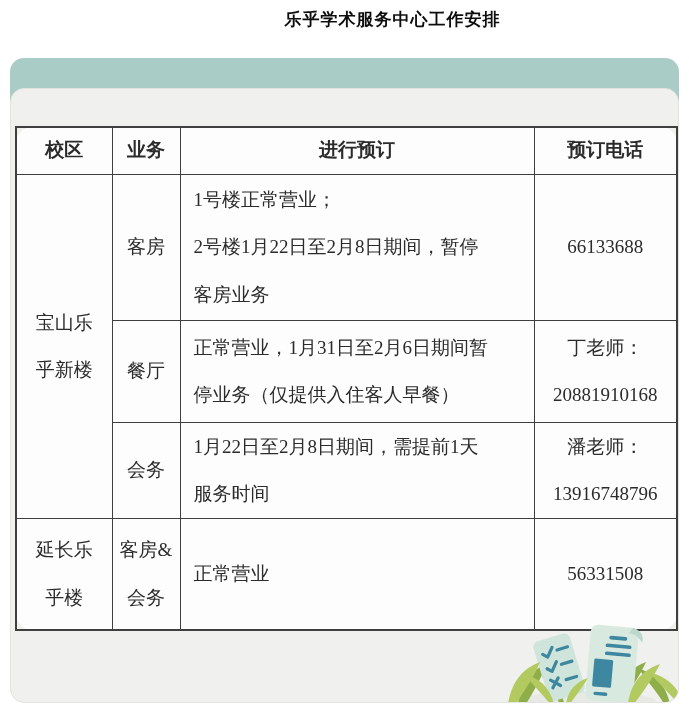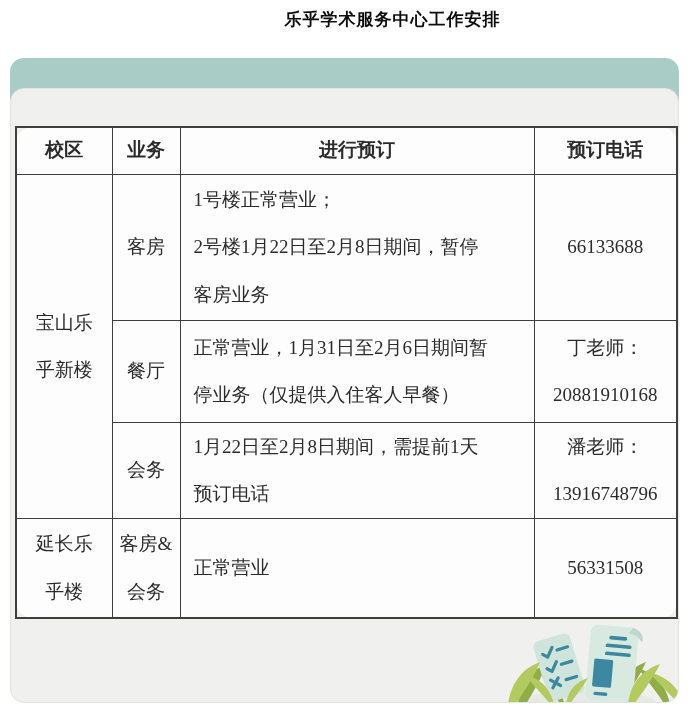--- a/index.html
+++ b/index.html
@@ -51,21 +51,21 @@
   table.schedule{border:2px solid var(--table_border);}
   th,td{
     vertical-align:middle;text-align:center;padding:0;
     white-space:pre-line;
   }
   tr.hdr th{height:47px;font-weight:bold;line-height:1.2;}
   td.service{text-align:left;padding-left:13px;padding-right:8px;}
   tr.r1 td{height:146px;margin-left:44px;}
   tr.r2 td{height:102px;}
   tr.r3 td{height:92px;}
-  tr.r4 td{height:100px;}
+  tr.r4 td{height:112px;}
   .illustration{
     position:absolute;right:-6px;bottom:-2px;
   }
 </style>
 </head>
 <body>
 
 <div class="page-title">乐乎学术服务中心工作安排</div>
 
 <div class="card-area">
@@ -98,21 +98,21 @@
       <tr class="r2">
         <td class="biz">餐厅</td>
         <td class="service">正常营业，1月31日至2月6日期间暂
 停业务（仅提供入住客人早餐）</td>
         <td class="phone">丁老师：
 20881910168</td>
       </tr>
       <tr class="r3">
         <td class="biz">会务</td>
         <td class="service">1月22日至2月8日期间，需提前1天
-预订电话</td>
+服务时间</td>
         <td class="phone">潘老师：
 13916748796</td>
       </tr>
       <tr class="r4">
         <td class="campus">延长乐
 乎楼</td>
         <td class="biz">客房&amp;
 会务</td>
         <td class="service">正常营业</td>
         <td class="phone">56331508</td>

